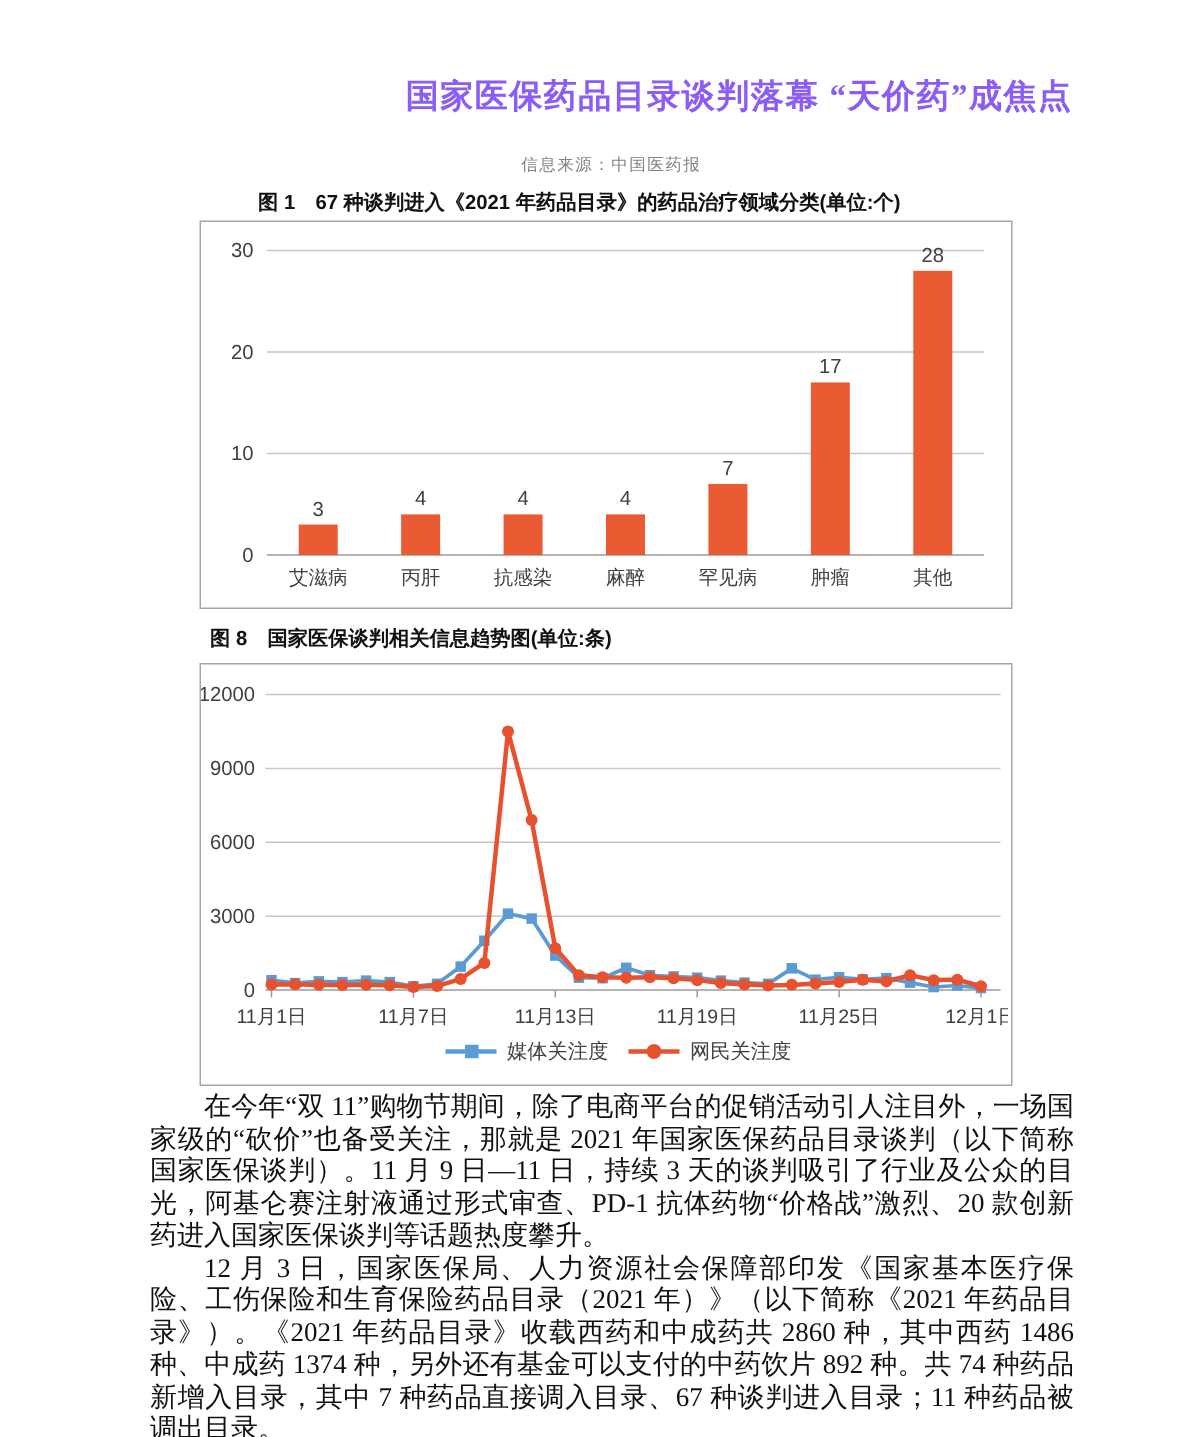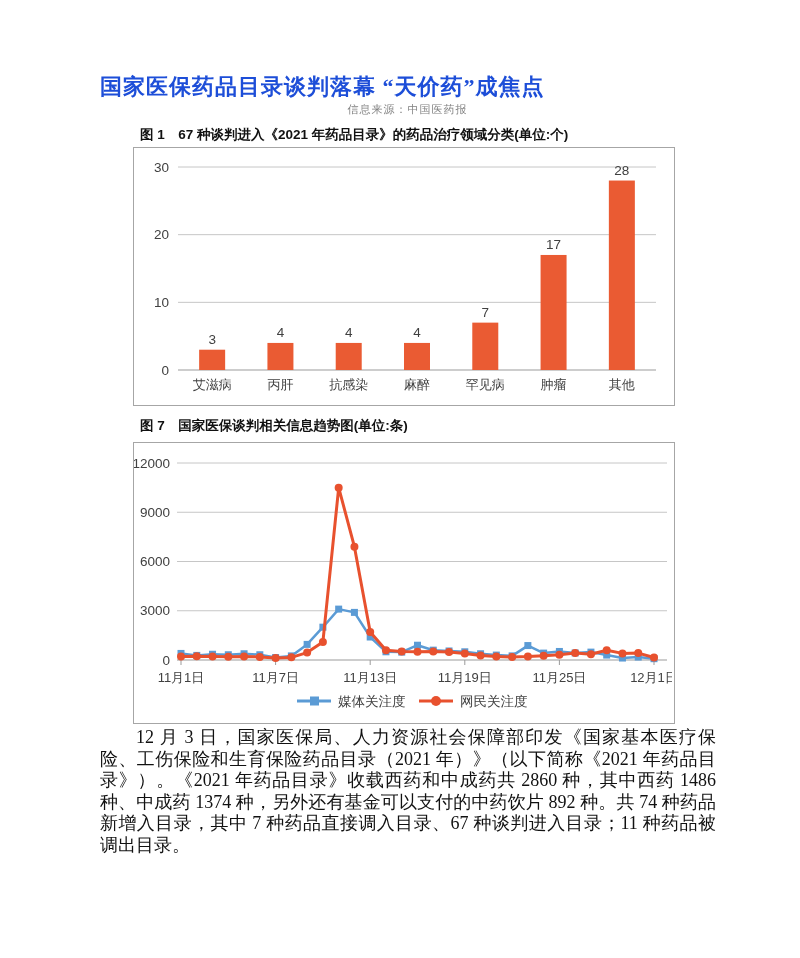--- a/index.html
+++ b/index.html
@@ -1,24 +1,24 @@
 <!DOCTYPE html>
 <html><head>
 <meta charset="utf-8">
 <style>
   html,body{margin:0;padding:0;background:#ffffff;}
   .page{position:relative;width:800px;height:958px;background:#ffffff;overflow:hidden;
         font-family:"Liberation Serif",serif;color:#1a1a1a;}
-  .title{position:absolute;left:100px;top:72px;width:615px;text-align:left;
-         font-size:22px;font-weight:700;letter-spacing:1px;color:#1d4ed8;}
+  .title{position:absolute;left:100px;top:49px;width:615px;text-align:right;
+         font-size:22px;font-weight:700;letter-spacing:1px;color:#8b5cf6;}
   .source{position:absolute;left:100px;top:102px;width:615px;text-align:center;
           font-size:11px;color:#828282;letter-spacing:1px;}
   .fig-caption{position:absolute;left:140px;width:560px;font-family:"Liberation Sans",sans-serif;
                font-size:13.5px;font-weight:700;color:#111;}
-  .cap1{top:126px;}
+  .cap1{top:126px;margin-left:32px;}
   .cap2{top:417px;}
   .chartbox{position:absolute;left:133px;width:540px;background:#fff;border:1px solid #a6a6a6;}
   .box1{top:147px;height:257px;}
   .box2{top:442px;height:280px;}
   .chartbox svg{display:block;}
   svg text{font-family:"Liberation Sans",sans-serif;fill:#404040;}
   .body-text{position:absolute;left:100px;top:727px;width:616px;
              font-size:18px;line-height:21.5px;text-align:justify;color:#111;}
   .body-text p{margin:0;text-indent:2em;}
 </style>
@@ -68,21 +68,21 @@
           <text x="146.42857142857144" y="241" text-anchor="middle" font-size="13" fill="#404040">丙肝</text>
           <text x="214.71428571428572" y="241" text-anchor="middle" font-size="13" fill="#404040">抗感染</text>
           <text x="283" y="241" text-anchor="middle" font-size="13" fill="#404040">麻醉</text>
           <text x="351.28571428571433" y="241" text-anchor="middle" font-size="13" fill="#404040">罕见病</text>
           <text x="419.5714285714286" y="241" text-anchor="middle" font-size="13" fill="#404040">肿瘤</text>
           <text x="487.8571428571429" y="241" text-anchor="middle" font-size="13" fill="#404040">其他</text>
         </g>
       </svg>
   </div>
 
-  <div class="fig-caption cap2">图 7　国家医保谈判相关信息趋势图(单位:条)</div>
+  <div class="fig-caption cap2">图 8　国家医保谈判相关信息趋势图(单位:条)</div>
   <div class="chartbox box2">
     <svg id="chart2" width="538" height="278" viewBox="0 0 538 278">
         <g>
           <line x1="43" y1="217" x2="533" y2="217" stroke="#9b9b9b" stroke-width="1"></line>
           <line x1="43" y1="167.75" x2="533" y2="167.75" stroke="#c6c6c6" stroke-width="1"></line>
           <line x1="43" y1="118.5" x2="533" y2="118.5" stroke="#c6c6c6" stroke-width="1"></line>
           <line x1="43" y1="69.25" x2="533" y2="69.25" stroke="#c6c6c6" stroke-width="1"></line>
           <line x1="43" y1="20" x2="533" y2="20" stroke="#c6c6c6" stroke-width="1"></line>
         </g>
         <g>
@@ -179,17 +179,18 @@
           <rect x="176" y="253.5" width="9" height="9" fill="#5B9BD5"></rect>
           <text x="204" y="262.5" font-size="13.5" fill="#404040">媒体关注度</text>
           <line x1="285" y1="258" x2="319" y2="258" stroke="#E8512E" stroke-width="3"></line>
           <circle cx="302" cy="258" r="5" fill="#E8512E"></circle>
           <text x="326" y="262.5" font-size="13.5" fill="#404040">网民关注度</text>
         </g>
       </svg>
   </div>
 
   <div class="body-text">
+    <p>在今年“双 11”购物节期间，除了电商平台的促销活动引人注目外，一场国家级的“砍价”也备受关注，那就是 2021 年国家医保药品目录谈判（以下简称国家医保谈判）。11 月 9 日—11 日，持续 3 天的谈判吸引了行业及公众的目光，阿基仑赛注射液通过形式审查、PD-1 抗体药物“价格战”激烈、20 款创新药进入国家医保谈判等话题热度攀升。</p>
     <p>12 月 3 日，国家医保局、人力资源社会保障部印发《国家基本医疗保险、工伤保险和生育保险药品目录（2021 年）》（以下简称《2021 年药品目录》）。《2021 年药品目录》收载西药和中成药共 2860 种，其中西药 1486 种、中成药 1374 种，另外还有基金可以支付的中药饮片 892 种。共 74 种药品新增入目录，其中 7 种药品直接调入目录、67 种谈判进入目录；11 种药品被调出目录。</p>
 
   </div>
 
 </div>
 
 </body></html>

